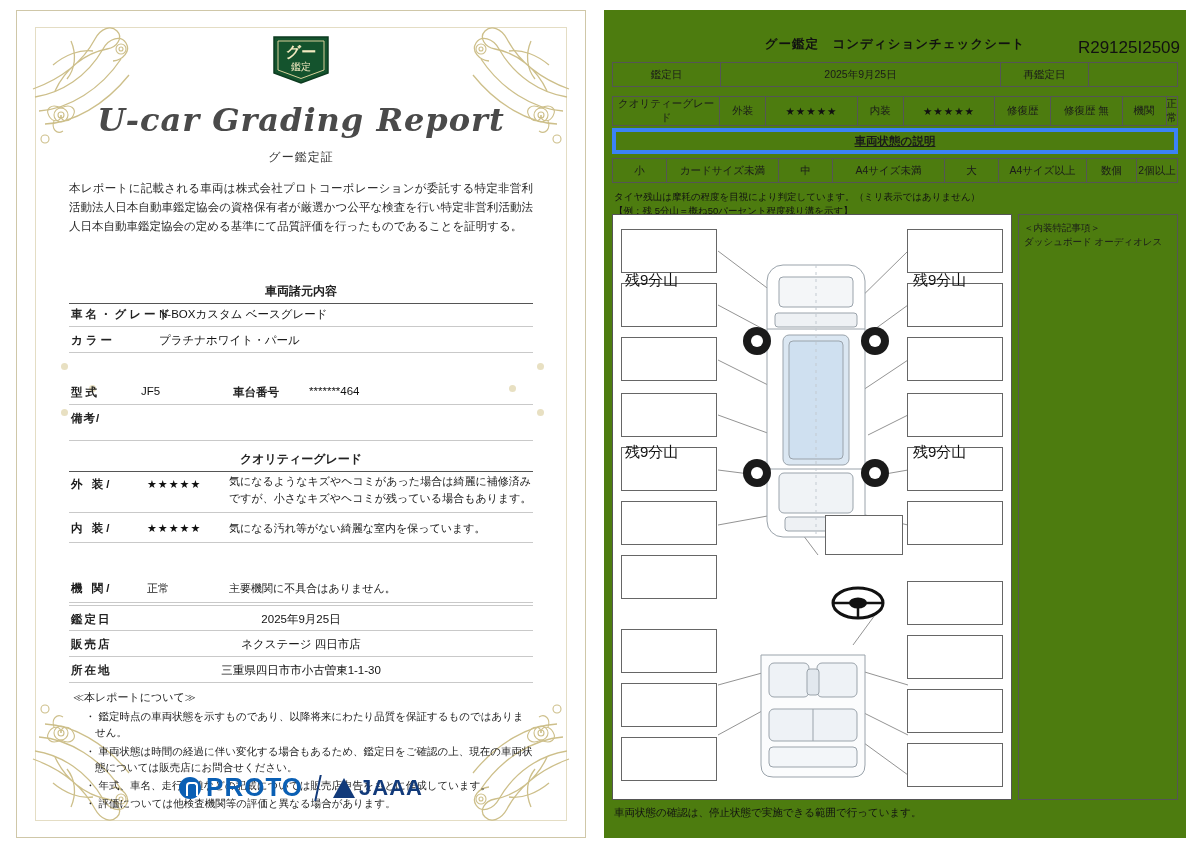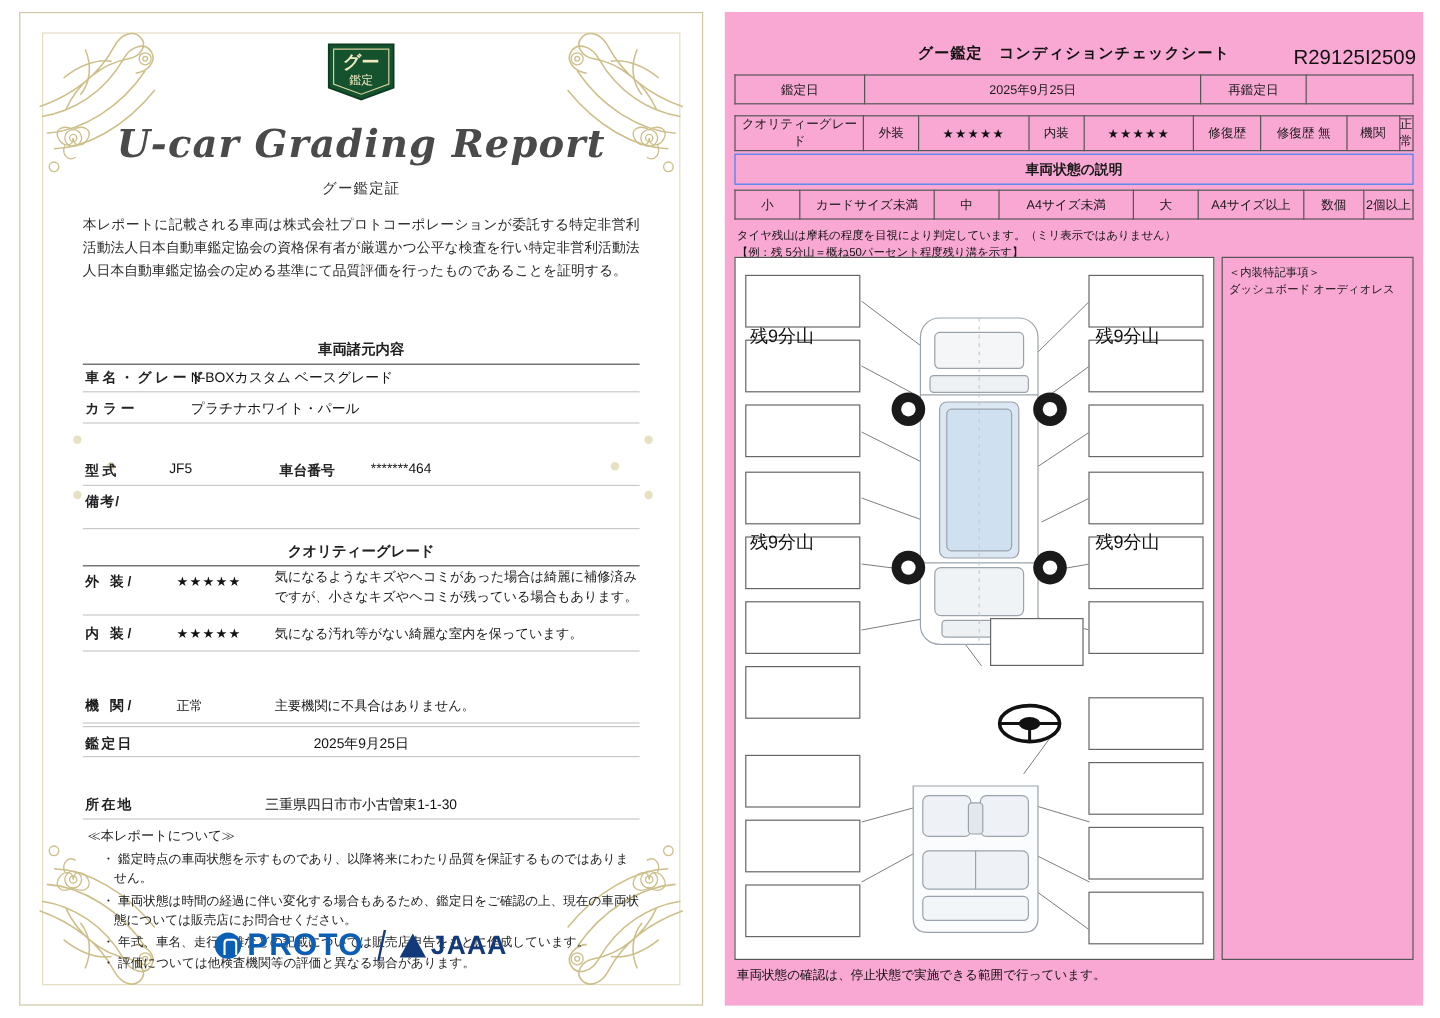--- a/index.html
+++ b/index.html
@@ -101,43 +101,43 @@
   .proto-mark:after { content:""; position:absolute; left:7px; top:5px; width:8px; height:12px; border:2px solid #fff; border-radius:4px 4px 0 0; border-bottom:none;}
   .proto-txt { font-family:"Liberation Sans", sans-serif; font-weight:bold; font-size:26px; color:#0a5fb4; letter-spacing:1px;}
   .divider-v { width:2px; height:26px; background:#123a7a; transform:skewX(-12deg); }
   .jaaa { display:flex; align-items:center; gap:4px; }
   .jaaa-mark { width:0;height:0;border-left:11px solid transparent;border-right:11px solid transparent;border-bottom:20px solid #123a7a;}
   .jaaa-txt { font-weight:bold; font-size:22px; color:#123a7a; letter-spacing:1px;}
 
   
   .sheet {
     position:absolute; left:604px; top:10px; width:582px; height:828px;
-    background:#f9a8d4;
+    background:#4d7c0f;
   }
   .sheet-title {
     position:absolute; left:0; right:0; top:26px; text-align:center;
     font-size:12.5px; font-weight:bold; color:#111; letter-spacing:1px;
   }
   .sheet-id {
     position:absolute; right:6px; top:28px; font-size:17px; color:#111;
   }
 
   table.grid { border-collapse:collapse; }
   table.grid td { border:1px solid #555; font-size:10.5px; padding:0; }
 
   .t-date { position:absolute; left:8px; top:52px; width:566px; }
   .t-date td { height:24px; text-align:center; }
 
   .t-quality { position:absolute; left:8px; top:86px; width:566px; }
   .t-quality td { height:24px; text-align:center; }
 
   .t-state-head {
     position:absolute; left:8px; top:118px; width:566px; height:26px;
-    border:1px solid #3b82f6; display:flex; align-items:center; justify-content:center;
-    font-size:11.5px; font-weight:bold;
+    border:4px solid #3b82f6; display:flex; align-items:center; justify-content:center;
+    font-size:11.5px; font-weight:bold;text-decoration:underline;
   }
   .t-size { position:absolute; left:8px; top:148px; width:566px; }
   .t-size td { height:24px; text-align:center; }
 
   .tire-note {
     position:absolute; left:10px; top:180px; width:430px;
     font-size:9.5px; line-height:1.45; color:#111;
   }
 
   .diagram-box {
@@ -312,20 +312,24 @@
     </div>
     <div class="grade-row" style="top:562px; height:30px;">
       <span class="g-lbl">機 関/</span>
       <span class="g-mid">正常</span>
       <span class="g-txt2">主要機関に不具合はありません。</span>
     </div>
 
     <div class="row" style="top:594px; border-top:1px solid #c9c9c9;">
       <span class="lbl" style="letter-spacing:2px;">鑑定日</span>
       <span class="val-c">2025年9月25日</span>
+    </div>
+    <div class="row" style="top:620px;">
+      <span class="lbl" style="letter-spacing:2px;">販売店</span>
+      <span class="val-c">ネクステージ 四日市店</span>
     </div>
     <div class="row" style="top:646px;">
       <span class="lbl" style="letter-spacing:2px;">所在地</span>
       <span class="val-c">三重県四日市市小古曽東1-1-30</span>
     </div>
 
     <div class="notes" style="top:678px;">
       <div class="nh">≪本レポートについて≫</div>
       <ul>
         <li>・ 鑑定時点の車両状態を示すものであり、以降将来にわたり品質を保証するものではありません。</li>

